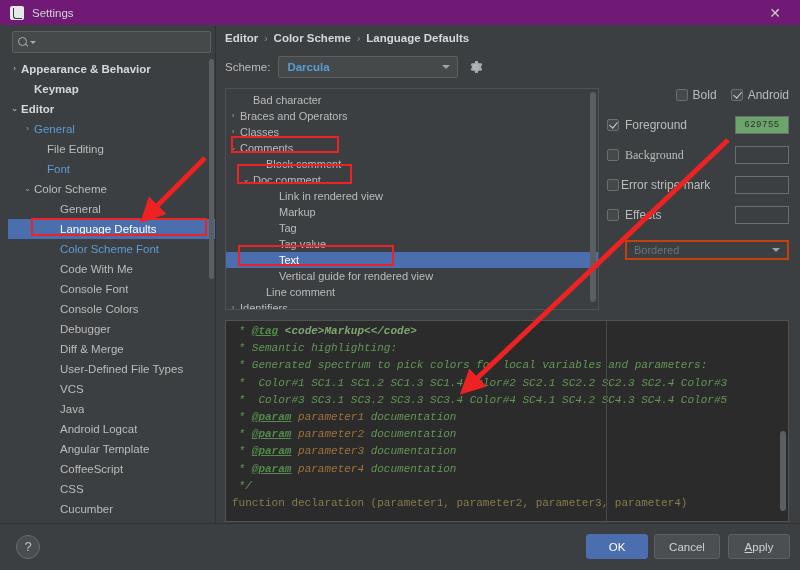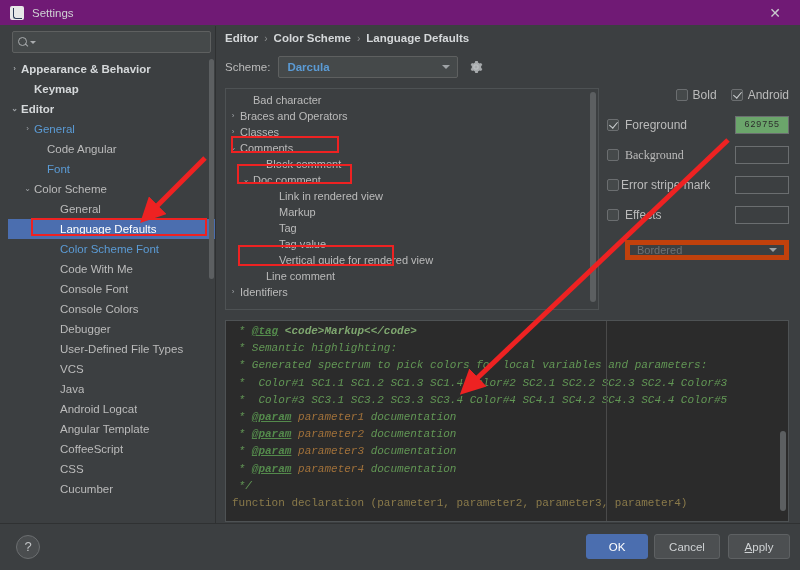--- a/index.html
+++ b/index.html
@@ -184,21 +184,21 @@
   }
   .attr-swatch.green {
     background: #6ba56b; display: flex; align-items: center; justify-content: center;
   }
   .swatch-text {
     font-size: 9px; color: #2e2e2e; font-family: "Liberation Mono", monospace;
     letter-spacing: 0.5px;
   }
   .effects-combo {
     position: absolute; left: 18px; top: 152px; width: 164px; height: 20px;
-    border: 5px solid #c2410c; background: #3c3f41;
+    border: 2px solid #c2410c; background: #3c3f41;
     display: flex; align-items: center; cursor: default;
   }
   .effects-text { margin-left: 7px; font-size: 11px; color: #6f7274; flex: 1; }
 
   
   .preview {
     position: absolute; left: 3px; top: 294px; width: 564px; height: 202px;
     background: #2b2b2b; border: 1px solid #4e5254; overflow: hidden;
   }
   .code {
@@ -283,21 +283,21 @@
         <div class="row bold">
           <span class="arrow" style="margin-left: 0px;">⌄</span>
           <span class="lbl">Editor</span>
         </div>
         <div class="row blue">
           <span class="arrow" style="margin-left: 13px;">›</span>
           <span class="lbl">General</span>
         </div>
         <div class="row">
           <span class="arrow none" style="margin-left: 26px;">&nbsp;</span>
-          <span class="lbl">Code Angular</span>
+          <span class="lbl">File Editing</span>
         </div>
         <div class="row blue">
           <span class="arrow none" style="margin-left: 26px;">&nbsp;</span>
           <span class="lbl">Font</span>
         </div>
         <div class="row">
           <span class="arrow" style="margin-left: 13px;">⌄</span>
           <span class="lbl">Color Scheme</span>
         </div>
         <div class="row">
@@ -320,20 +320,24 @@
           <span class="arrow none" style="margin-left: 39px;">&nbsp;</span>
           <span class="lbl">Console Font</span>
         </div>
         <div class="row">
           <span class="arrow none" style="margin-left: 39px;">&nbsp;</span>
           <span class="lbl">Console Colors</span>
         </div>
         <div class="row">
           <span class="arrow none" style="margin-left: 39px;">&nbsp;</span>
           <span class="lbl">Debugger</span>
+        </div>
+        <div class="row">
+          <span class="arrow none" style="margin-left: 39px;">&nbsp;</span>
+          <span class="lbl">Diff &amp; Merge</span>
         </div>
         <div class="row">
           <span class="arrow none" style="margin-left: 39px;">&nbsp;</span>
           <span class="lbl">User-Defined File Types</span>
         </div>
         <div class="row">
           <span class="arrow none" style="margin-left: 39px;">&nbsp;</span>
           <span class="lbl">VCS</span>
         </div>
         <div class="row">
@@ -426,20 +430,24 @@
             <span class="marrow none" style="margin-left: 39px;">&nbsp;</span>
             <span>Markup</span>
           </div>
           <div class="mrow">
             <span class="marrow none" style="margin-left: 39px;">&nbsp;</span>
             <span>Tag</span>
           </div>
           <div class="mrow">
             <span class="marrow none" style="margin-left: 39px;">&nbsp;</span>
             <span>Tag value</span>
+          </div>
+          <div class="mrow sel">
+            <span class="marrow none" style="margin-left: 39px;">&nbsp;</span>
+            <span>Text</span>
           </div>
           <div class="mrow">
             <span class="marrow none" style="margin-left: 39px;">&nbsp;</span>
             <span>Vertical guide for rendered view</span>
           </div>
           <div class="mrow">
             <span class="marrow none" style="margin-left: 26px;">&nbsp;</span>
             <span>Line comment</span>
           </div>
           <div class="mrow">

